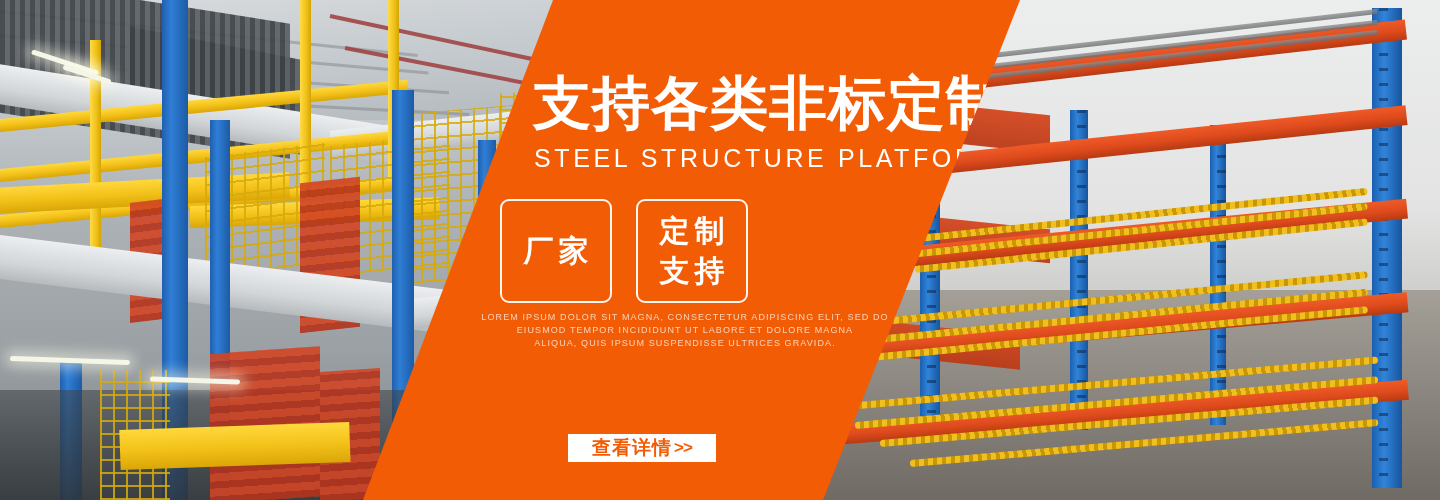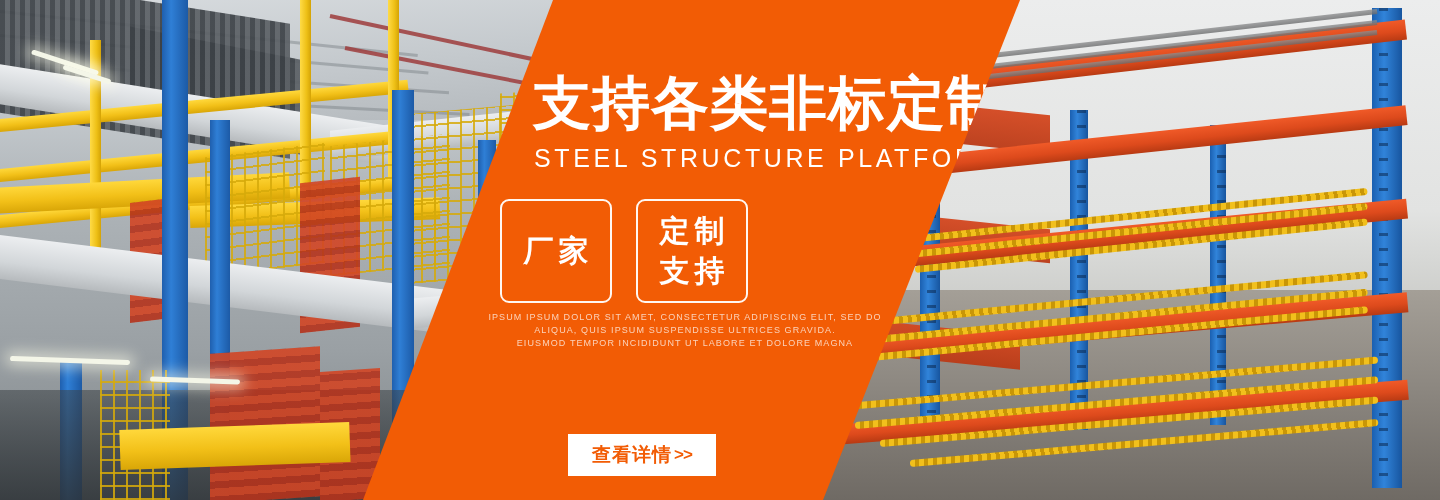--- a/index.html
+++ b/index.html
@@ -212,21 +212,21 @@
     font-size: 9px;
     line-height: 13px;
     letter-spacing: 1.1px;
     color: rgba(255,255,255,.72);
     white-space: nowrap;
   }
 
   .cta {
     position: absolute;
     left: 568px; top: 434px;
-    width: 148px; height: 42px;
+    width: 148px; height: 28px;
     background: #ffffff;
     color: #f25c05;
     display: flex;
     align-items: center;
     justify-content: center;
     font-size: 19px;
     font-weight: bold;
     letter-spacing: 1px;
     cursor: pointer;
     text-decoration: none;
@@ -354,23 +354,23 @@
         <div class="badge">
           <span class="badge-line">厂家</span>
         </div>
         <div class="badge">
           <span class="badge-line">定制</span>
           <span class="badge-line">支持</span>
         </div>
       </div>
 
       <div class="lorem">
-        <div>IPSUM IPSUM DOLOR SIT AMET, CONSECTETUR ADIPISCING ELIT, SED DO</div>
+        <div>LOREM IPSUM DOLOR SIT MAGNA, CONSECTETUR ADIPISCING ELIT, SED DO</div>
+        <div>EIUSMOD TEMPOR INCIDIDUNT UT LABORE ET DOLORE MAGNA</div>
         <div>ALIQUA, QUIS IPSUM SUSPENDISSE ULTRICES GRAVIDA.</div>
-        <div>EIUSMOD TEMPOR INCIDIDUNT UT LABORE ET DOLORE MAGNA</div>
       </div>
 
       <a class="cta" href="#">
         <span>查看详情</span>
         <span class="cta-arrow">&gt;&gt;</span>
       </a>
 
     </div>
   </div>
 

